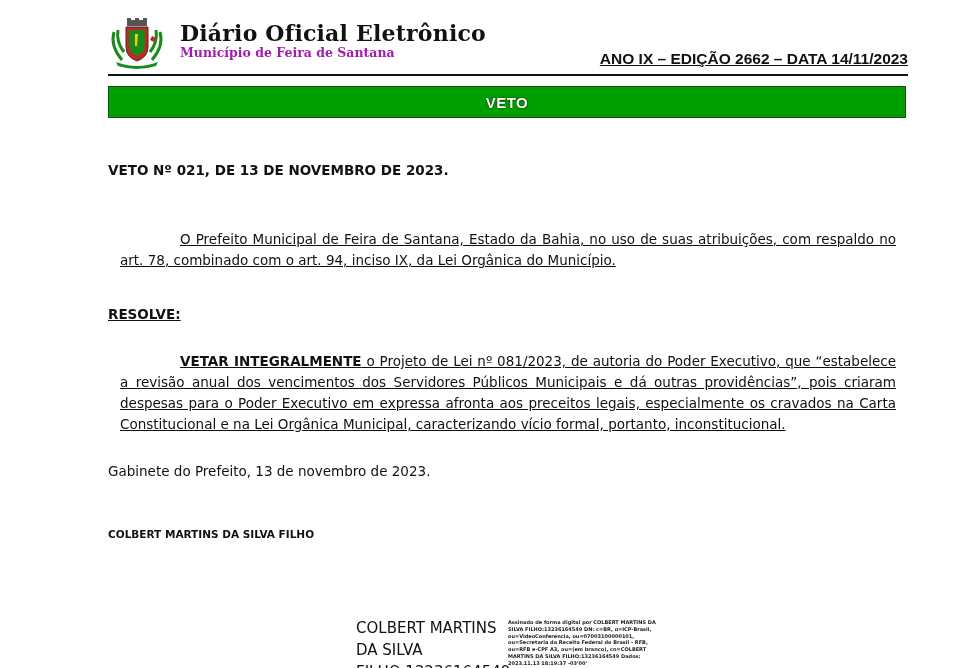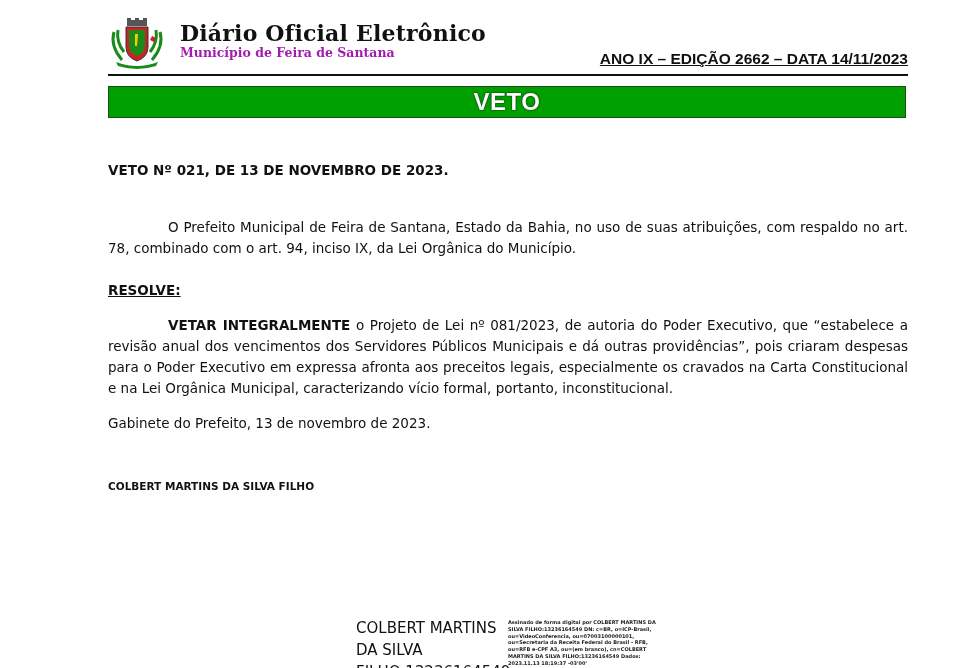--- a/index.html
+++ b/index.html
@@ -4,25 +4,25 @@
 <style>
   html, body { margin:0; padding:0; background:#ffffff; }
   body { width:972px; height:668px; position:relative; overflow:hidden; font-family:"DejaVu Sans", sans-serif; color:#111; }
   .header { position:absolute; left:108px; top:18px; width:800px; height:58px; }
   .crest { position:absolute; left:0; top:0; width:58px; height:52px; }
   .title-main { position:absolute; left:72px; top:2px; font-family:"DejaVu Serif", serif; font-weight:bold; font-size:22px; letter-spacing:0.2px; color:#111;text-align:right; }
   .title-sub { position:absolute; left:72px; top:27px; font-family:"DejaVu Serif", serif; font-weight:bold; font-size:12.5px; color:#a21caf; }
   .edition { position:absolute; right:0; top:32px; font-family:"Liberation Sans", sans-serif; font-weight:bold; font-size:15.5px; color:#111;text-decoration:underline; }
   .hr { position:absolute; left:0; top:56px; width:800px; height:2px; background:#111; }
   .banner { position:absolute; left:108px; top:86px; width:798px; height:32px; background:#009f00; border:1px solid #1c4c1c; box-sizing:border-box; display:flex; align-items:center; justify-content:center; }
-  .banner span { font-family:"Liberation Sans", sans-serif; font-weight:bold; font-size:24px; color:#fff; text-shadow:0 0 2px #0a3a0a, 0 0 1px #000; letter-spacing:0.5px; }
+  .banner span { font-family:"Liberation Sans", sans-serif; font-weight:bold; font-size:15px; color:#fff; text-shadow:0 0 2px #0a3a0a, 0 0 1px #000; letter-spacing:0.5px; }
   .doc { position:absolute; left:108px; top:160px; width:800px; font-family:"DejaVu Sans", sans-serif; font-size:13.5px; line-height:21px; color:#111; }
   .center { text-align:left; }
   .bold { font-weight:bold; }
-  .p { text-align:justify; margin:0; }
+  .p { text-align:justify; margin:12px;text-decoration:underline; }
   .indent { text-indent:60px; }
   .sig-name { font-family:"DejaVu Sans", sans-serif; font-weight:bold; font-size:10.5px; line-height:16px; text-align:left; }
   .digital { position:absolute; left:356px; top:617px; width:300px; height:80px; }
   .digital-name { position:absolute; left:0; top:0; font-family:"DejaVu Sans", sans-serif; font-size:15px; line-height:22px; color:#111; white-space:pre-line; }
   .digital-details { position:absolute; left:152px; top:2px; width:150px; font-family:"DejaVu Sans", sans-serif; font-size:5px; line-height:6.8px; font-weight:bold; color:#222; }
 </style>
 </head>
 <body>
 
 <div class="header">

